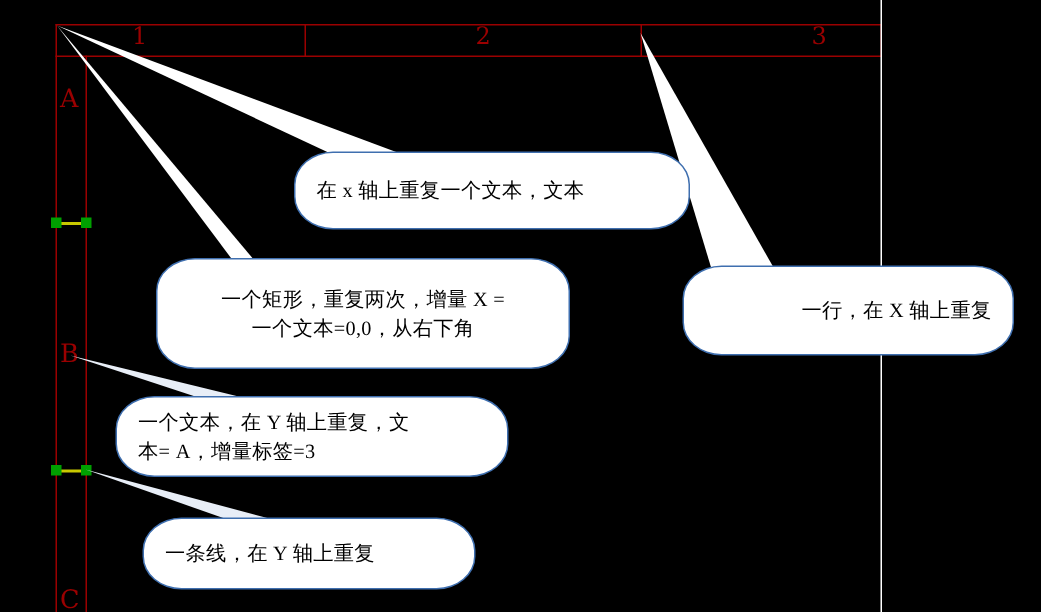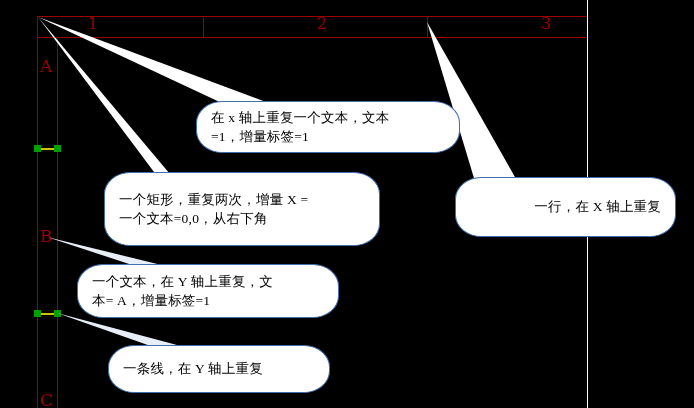--- a/index.html
+++ b/index.html
@@ -87,24 +87,24 @@
     color: #000000;
     font-size: 13.5px;
     line-height: 1.42;
     white-space: pre;
     letter-spacing: 0.2px;
     font-family: Liberation Serif, serif;
   }
   .callout .cl { display: block; }
 
   #callout-x-text   { left: 196px; top: 101px; width: 264px; height: 52px; }
-  #callout-rect     { left: 104px; top: 172px; width: 276px; height: 74px; }
+  #callout-rect     { left: 104px; top: 172px; width: 276px; height: 74px; align-items: center; }
   #callout-x-line   { left: 455px; top: 177px; width: 221px; height: 60px; align-items: flex-end; }
   #callout-y-text   { left: 77px;  top: 264px; width: 262px; height: 54px; justify-content: center; }
-  #callout-y-line   { left: 108px;  top: 345px; width: 222px; height: 48px; }
+  #callout-y-line   { left: 95px;  top: 345px; width: 222px; height: 48px; }
 </style>
 </head>
 <body>
 
 <div id="stage">
 
   <div class="cad-layer">
 
     <div class="rule-line h-line" style="left:37px; top:16px; width:551px;"></div>
 
@@ -148,34 +148,33 @@
 
     <polygon points="427,22 545,230 489,228" fill="#FFFFFF"></polygon>
 
     <polygon points="47,237 190,284 186,271" fill="#E8EEF7"></polygon>
 
     <polygon points="57,313 196,362 192,349" fill="#E8EEF7"></polygon>
   </svg>
 
   <div class="callout" id="callout-x-text">
     <span class="cl">在 x 轴上重复一个文本，文本</span>
-    <span class="cl">=1，增量标签=1</span>
   </div>
 
   <div class="callout" id="callout-rect">
     <span class="cl">一个矩形，重复两次，增量 X =</span>
     <span class="cl">一个文本=0,0，从右下角</span>
   </div>
 
   <div class="callout" id="callout-x-line">
     <span class="cl">一行，在 X 轴上重复</span>
   </div>
 
   <div class="callout" id="callout-y-text">
     <span class="cl">一个文本，在 Y 轴上重复，文</span>
-    <span class="cl">本= A，增量标签=1</span>
+    <span class="cl">本= A，增量标签=3</span>
   </div>
 
   <div class="callout" id="callout-y-line">
     <span class="cl">一条线，在 Y 轴上重复</span>
   </div>
 
 </div>
 
 </body></html>

